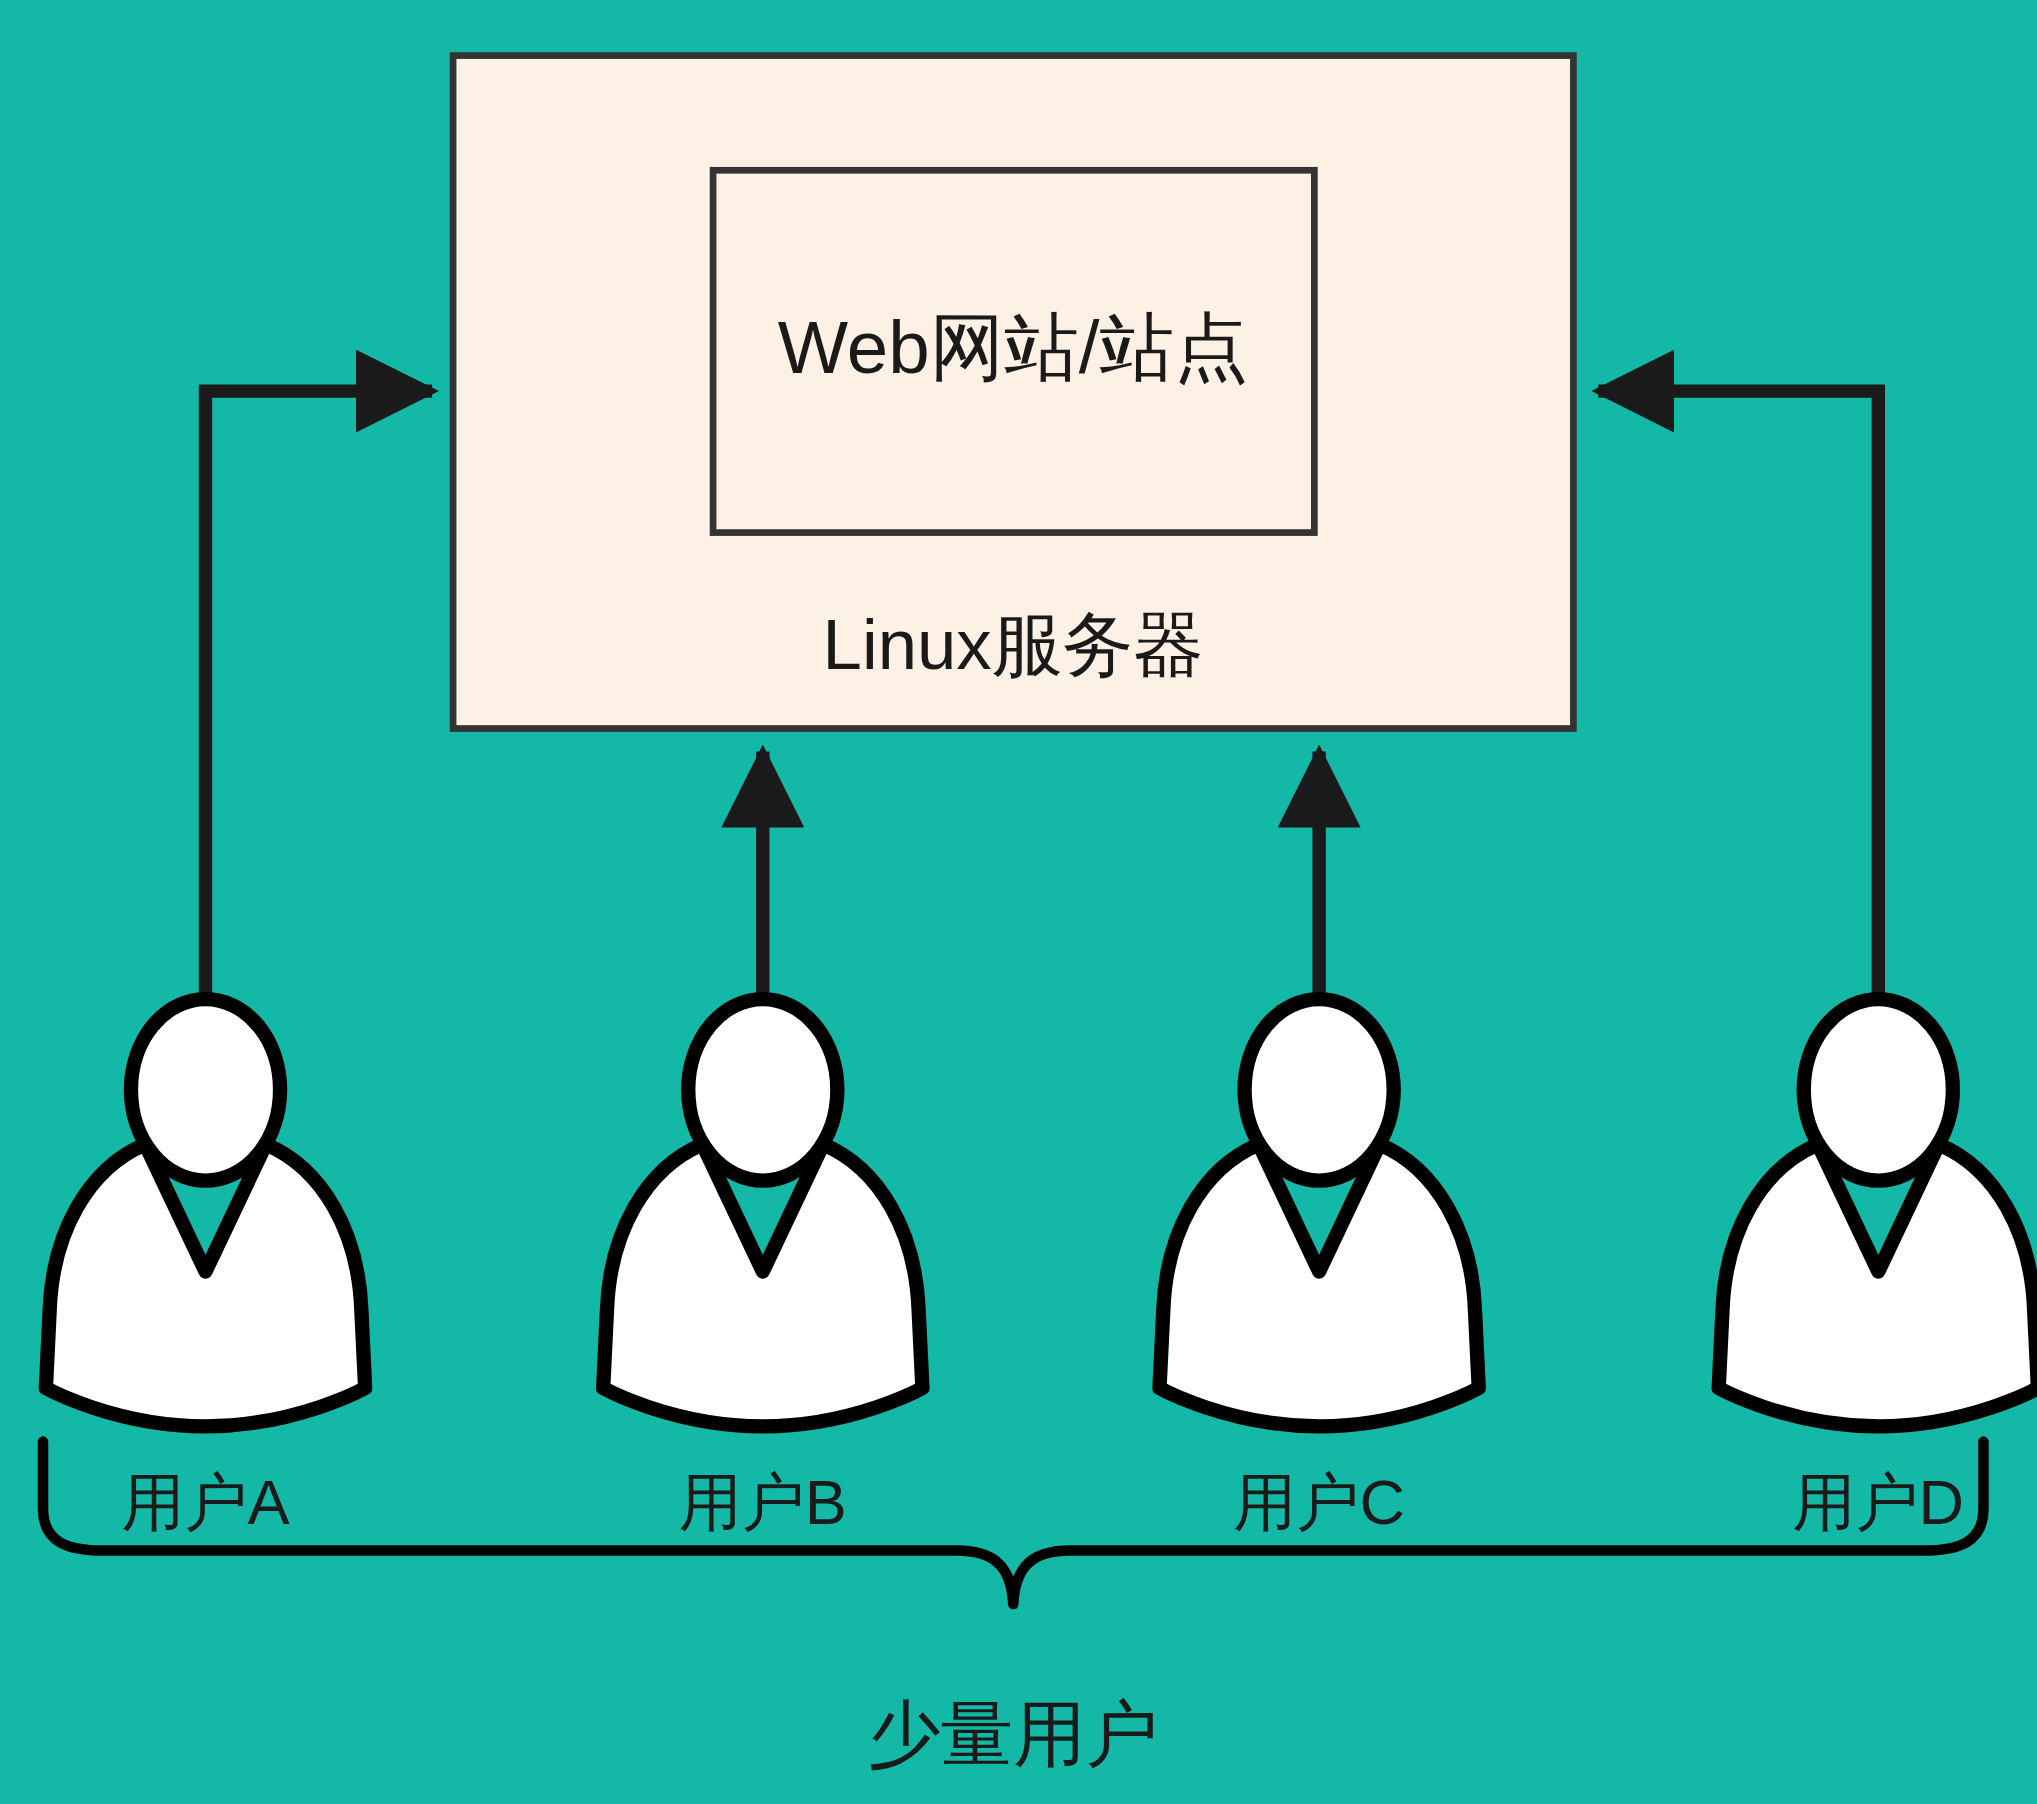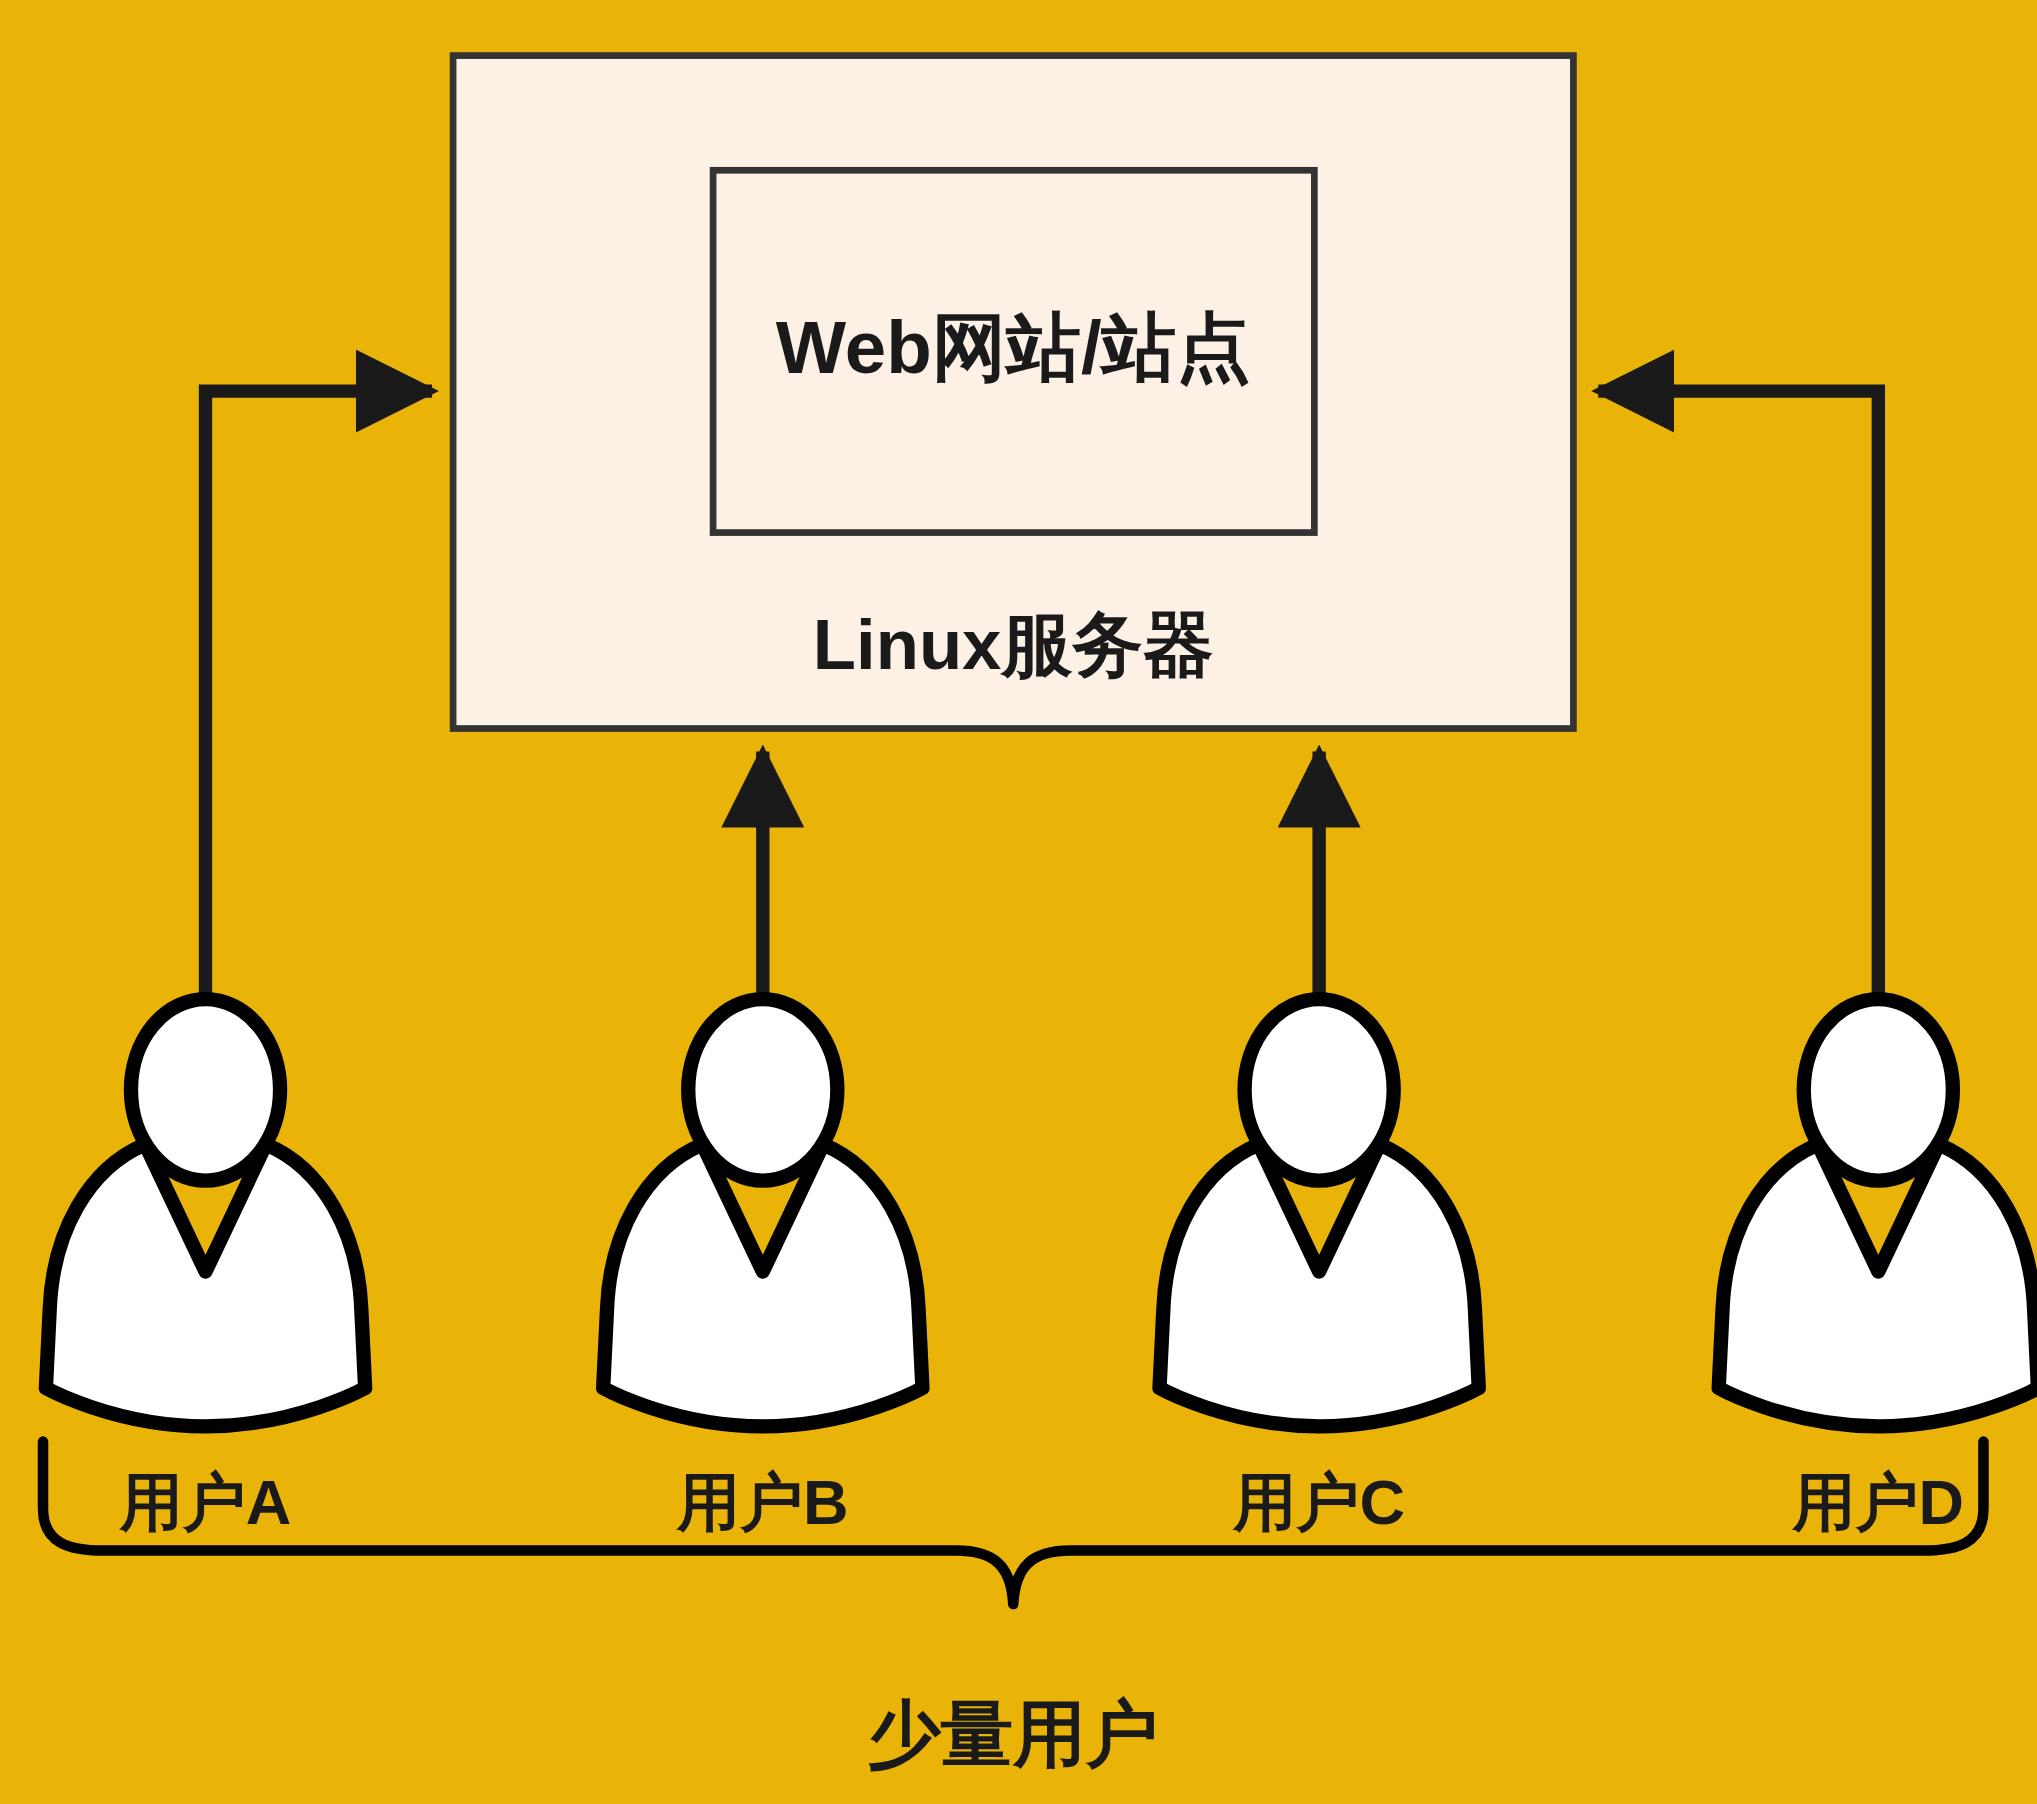--- a/index.html
+++ b/index.html
@@ -8,23 +8,22 @@
     background: #ffffff;
   }
   body {
     font-family: "Liberation Sans", "DejaVu Sans", sans-serif;
     color: #1a1a1a;
   }
   #canvas {
     position: relative;
     width: 2037px;
     height: 1805px;
-    background: #eab308;
+    background: #14b8a6;
     overflow: hidden;
-    font-weight: bold;
   }
   #diagram-svg {
     position: absolute;
     left: 0;
     top: 0;
     width: 2037px;
     height: 1805px;
   }
   .svg-text {
     font-family: "Liberation Sans", "DejaVu Sans", sans-serif;

